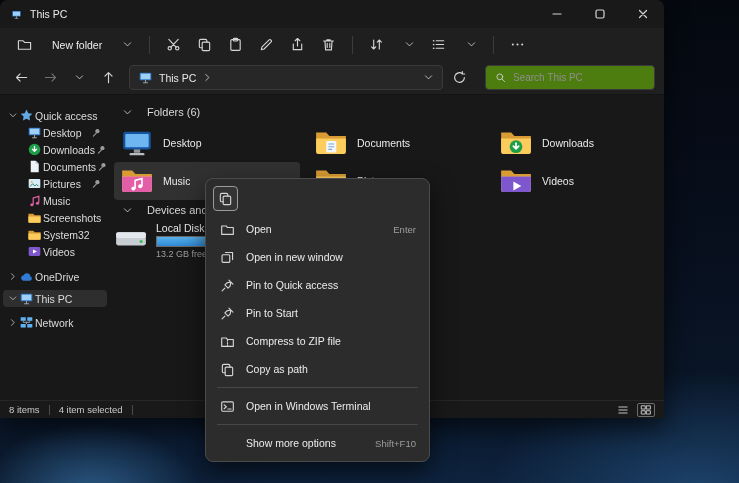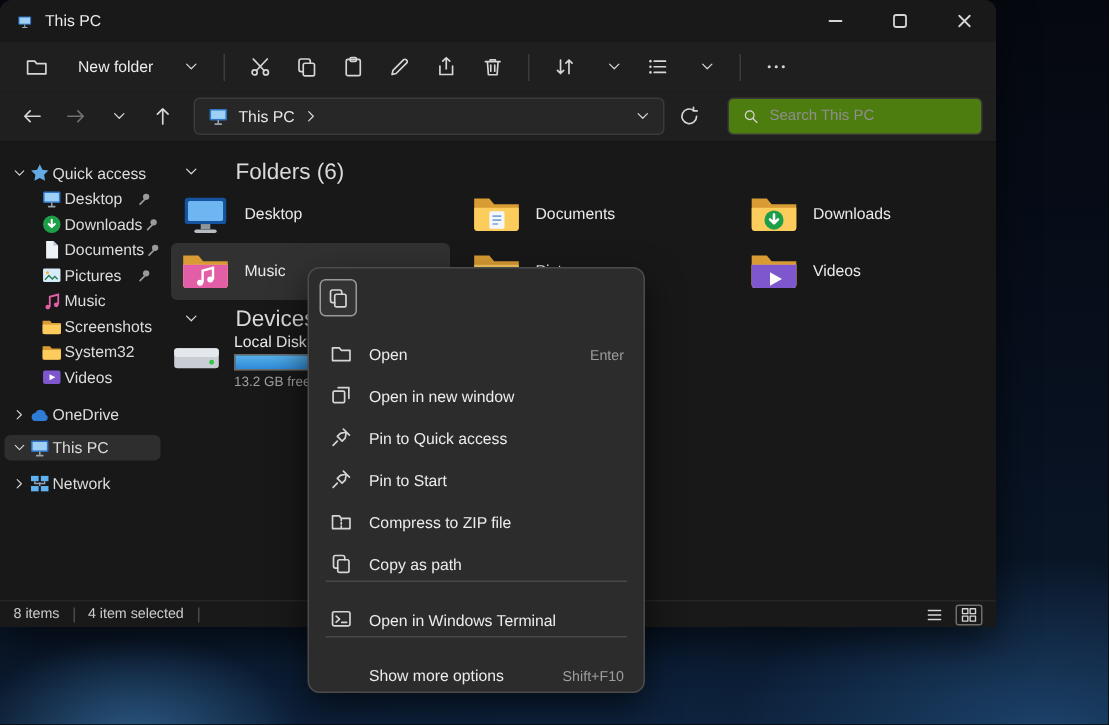--- a/index.html
+++ b/index.html
@@ -38,41 +38,41 @@
 .sidebar{width:110px;padding-top:12px;flex:none}
 .side-item{display:flex;align-items:center;height:17px;gap:1px;margin:0 3px;padding:0 5px;border-radius:4px;font-size:10.5px;color:#dcdcdc;white-space:nowrap}
 .side-item.child{padding-left:24px}
 .side-item.sel{background:#2e2e2e}
 .side-item .chev{width:10px;flex:none}
 .side-item .pin{margin-left:auto;flex:none}
 .s-svg{width:15px;height:15px;flex:none}
 .gap8{margin-top:8px}.gap5{margin-top:5px}.gap7{margin-top:7px}
 
 .main{flex:1;position:relative;overflow:hidden}
-.section-h{position:absolute;display:flex;align-items:center;gap:24px;font-size:15px;color:#dadada}
+.section-h{position:absolute;display:flex;align-items:center;gap:14px;font-size:11px;color:#dadada}
 .tile{position:absolute;width:186px;height:38px;display:flex;align-items:center;gap:9px;padding:0 6px;border-radius:4px}
 .tile.sel{background:#313131}
 .t-svg{width:34px;height:32px;flex:none}
 .t-label{font-size:10.5px;color:#eaeaea;white-space:nowrap;overflow:hidden}
 .drive{position:absolute;left:4px;top:127px;width:210px;display:flex;gap:8px;align-items:flex-start}
 .d-name{font-size:10.5px;color:#eaeaea;white-space:nowrap}
 .d-bar{width:108px;height:11px;background:#3b3b3b;border:1px solid #6a6a6a;margin:2px 0}
 .d-fill{width:70%;height:100%;background:linear-gradient(180deg,#57b1e8,#2f8ad9)}
 .d-free{font-size:9px;color:#9f9f9f;white-space:nowrap}
 
 .statusbar{position:absolute;left:0;right:0;bottom:0;height:18px;display:flex;align-items:center;padding:0 9px;background:#191919;border-top:1px solid #262626;font-size:9.5px;color:#cccccc}
 .sb-sep{width:1px;height:10px;background:#4a4a4a;margin:0 9px}
 .sb-views{margin-left:auto;display:flex;gap:5px;align-items:center}
 .sb-view{width:18px;height:14px;display:flex;align-items:center;justify-content:center;border-radius:2px}
 .sb-view.active{border:1px solid #6e6e6e}
 
 #ctx{position:absolute;left:205px;top:178px;width:225px;background:#2c2c2c;border:1px solid #4b4b4b;border-radius:8px;box-shadow:0 10px 24px rgba(0,0,0,.6);padding:4px;z-index:10}
 .ctx-strip{height:30px;display:flex;align-items:center;padding:0 3px;margin-bottom:2px}
 .strip-btn{width:25px;height:25px;border:1px solid #9a9a9a;border-radius:4px;display:flex;align-items:center;justify-content:center;background:#343434}
-.ctx-item{height:28px;display:flex;align-items:flex-end;gap:11px;padding:0 9px;border-radius:4px;font-size:10.5px;color:#ececec;white-space:nowrap}
+.ctx-item{height:28px;display:flex;align-items:center;gap:11px;padding:0 9px;border-radius:4px;font-size:10.5px;color:#ececec;white-space:nowrap}
 .mi-icon{width:16px;flex:none;display:flex;justify-content:center}
 .mi-shortcut{margin-left:auto;font-size:9.5px;color:#9e9e9e}
 .ctx-sep{height:1px;background:#474747;margin:4px 7px}
 .ic{width:15px;height:15px}
 .ic10{width:11px;height:11px}
 </style>
 </head>
 <body>
 
 <svg width="0" height="0" style="position:absolute" aria-hidden="true">

